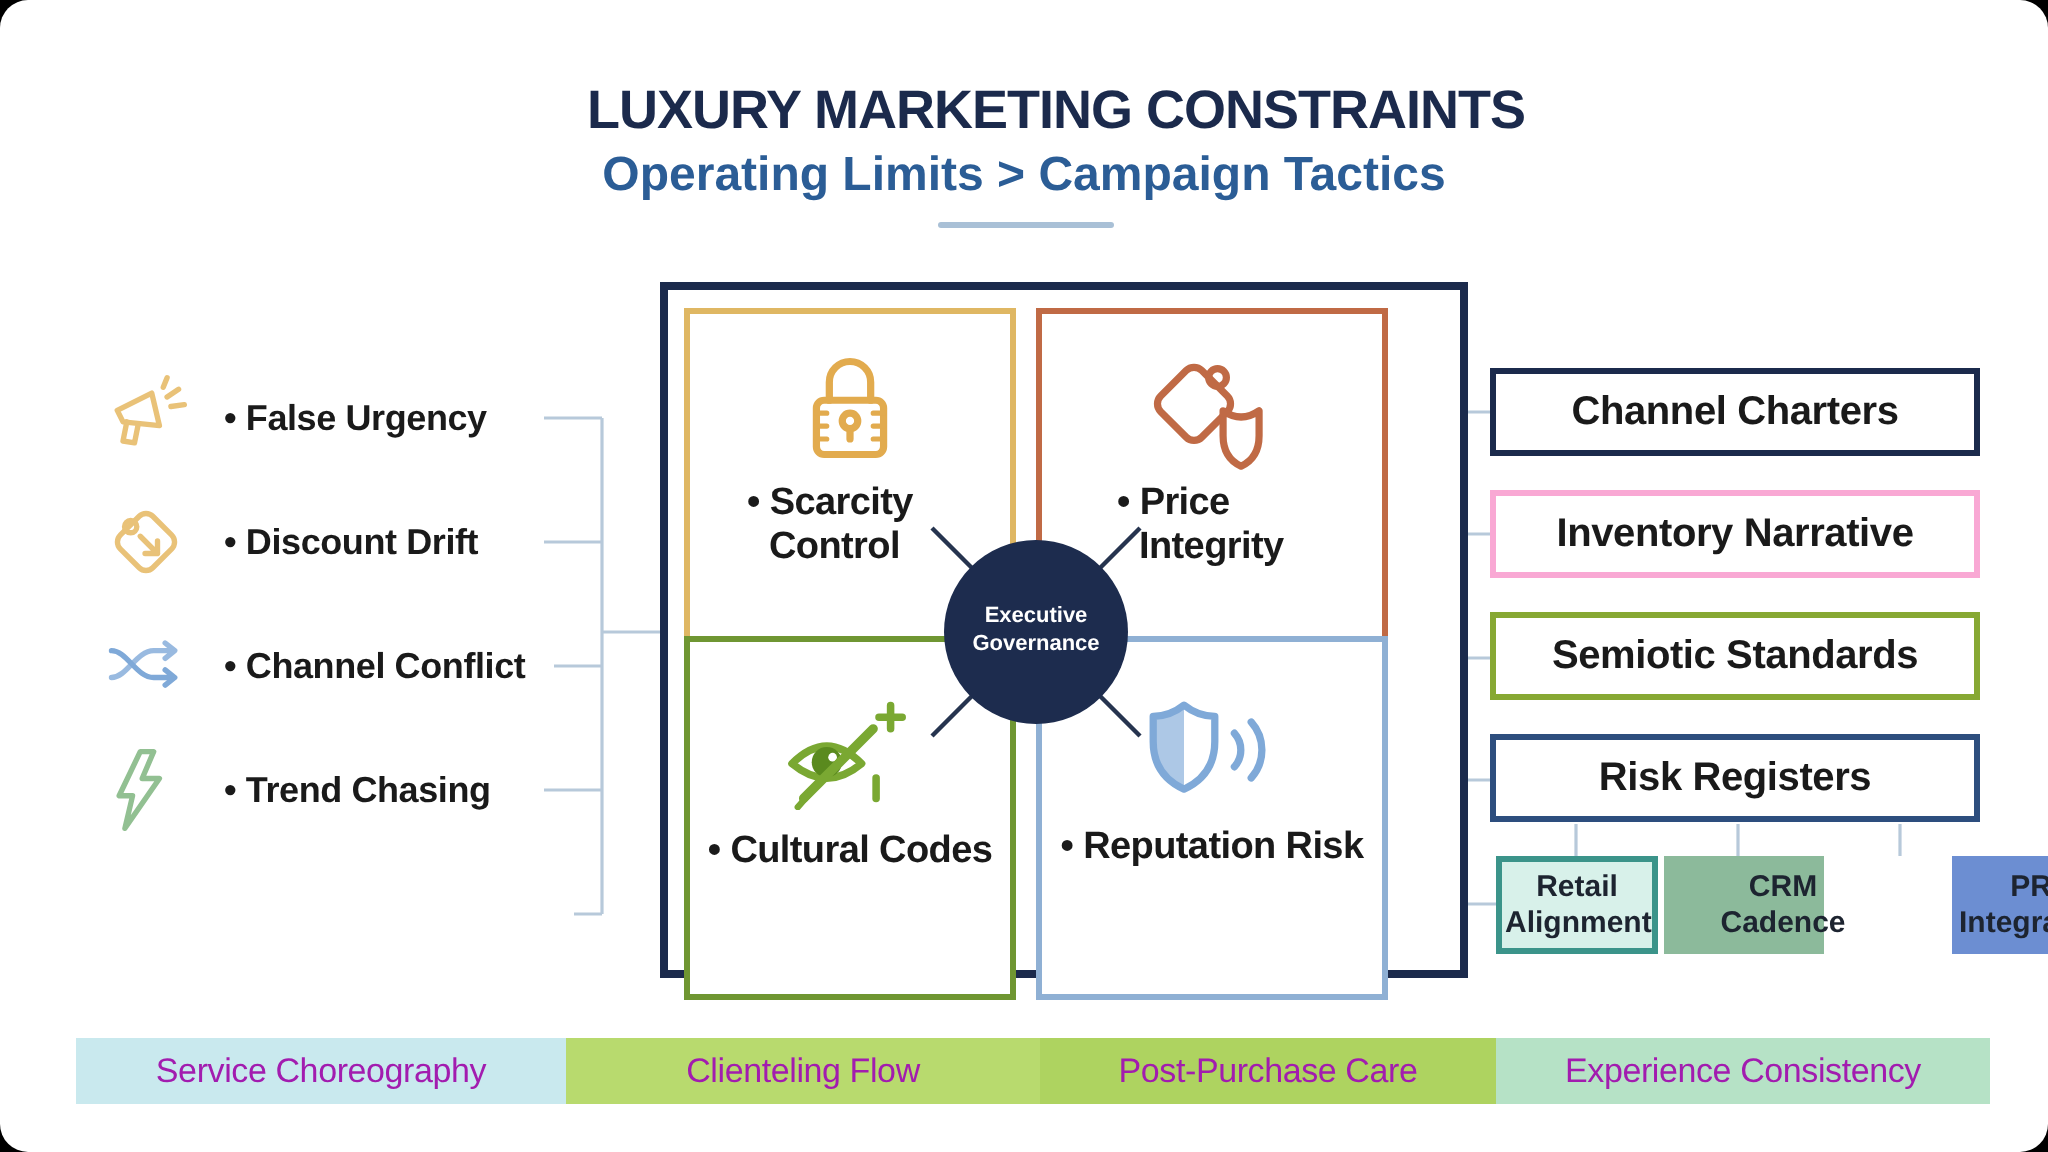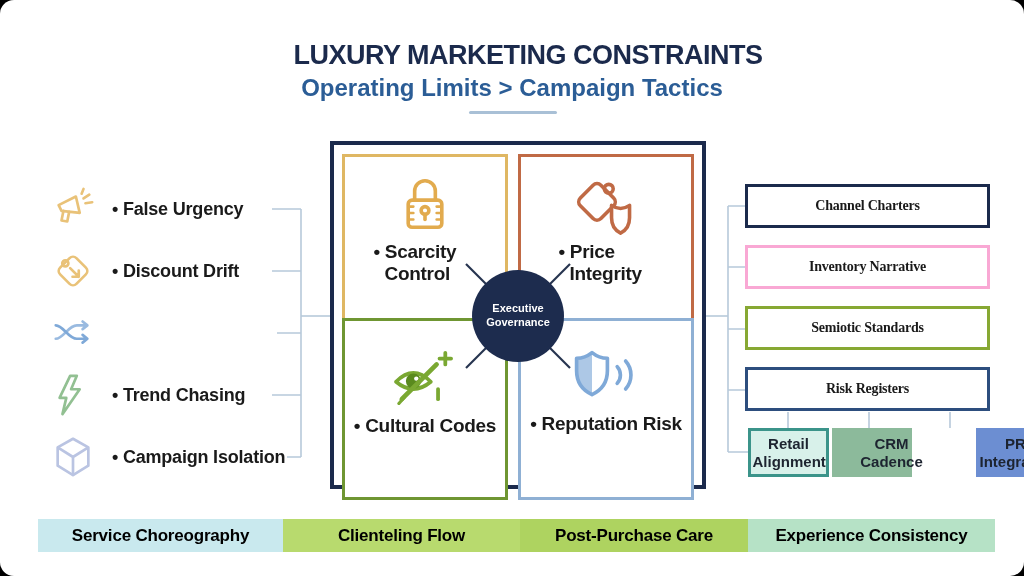--- a/index.html
+++ b/index.html
@@ -25,21 +25,21 @@
   .connectors{position:absolute;inset:0;z-index:0;pointer-events:none;}
   
   .left-item{
     position:absolute;left:50px;height:48px;display:flex;align-items:center;gap:16px;
   }
   .left-item .licon{width:46px;height:46px;flex:0 0 46px;display:flex;align-items:center;justify-content:center;}
   .left-item .llabel{font-size:18px;font-weight:bold;letter-spacing:-.2px;white-space:nowrap;}
   
   .quad{
     position:absolute;left:330px;top:141px;width:368px;height:340px;
-    border:4px solid #1b2a4c;background:#fff;z-index:1;
+    border:4px solid #1b2a4c;background:#fff;z-index:1;padding-left:28px;
   }
   .qcell{position:absolute;background:#fff;display:flex;flex-direction:column;align-items:center;z-index:1;}
   .qcell.tl{left:8px;top:9px;width:160px;height:148px;border:3px solid #dfb763;padding-top:16px;}
   .qcell.tr{left:184px;top:9px;width:170px;height:148px;border:3px solid #c06a45;padding-top:16px;}
   .qcell.bl{left:8px;top:173px;width:160px;height:150px;border:3px solid #6f9632;padding-top:26px;}
   .qcell.br{left:184px;top:173px;width:170px;height:150px;border:3px solid #8fb0d4;padding-top:26px;}
   .qlabel{
     font-size:19px;font-weight:bold;letter-spacing:-.3px;line-height:1.15;margin-top:6px;
   }
   .qlabel.wrap{width:92px;text-align:left;text-indent:-11px;padding-left:11px;}
@@ -49,39 +49,39 @@
     position:absolute;left:138px;top:125px;width:92px;height:92px;border-radius:50%;
     background:#1d2c4e;z-index:3;display:flex;align-items:center;justify-content:center;
   }
   .hub-label{
     width:80px;text-align:center;color:#fff;font-size:11px;font-weight:bold;line-height:1.25;
   }
   
   .rbox{
     position:absolute;left:745px;width:239px;height:38px;background:#fff;
     display:flex;align-items:center;justify-content:center;
-    font-size:14px;font-weight:bold;letter-spacing:-.2px;font-family:Liberation Serif, serif;
+    font-size:20px;font-weight:bold;letter-spacing:-.2px;
   }
   .rbox.b1{top:184px;border:3px solid #1b2a4c;}
   .rbox.b2{top:245px;border:3px solid #f9a8d4;}
   .rbox.b3{top:306px;border:3px solid #87a833;}
   .rbox.b4{top:367px;border:3px solid #2d4e7e;}
   .sbox{
     position:absolute;top:428px;height:49px;box-sizing:border-box;
     display:flex;align-items:center;justify-content:center;text-align:center;
     font-size:15px;font-weight:bold;line-height:1.15;color:#1d2430;
   }
   .sbox.s1{left:748px;width:81px;background:#d8f1ea;border:3px solid #3b948a;}
   .sbox.s2{left:832px;width:80px;background:#8cba9b;padding-left:39px;}
   .sbox.s3{left:951px;width:79px;background:#6c8ed2;margin-left:25px;}
   .sbox span{display:block;width:72px;}
   
   .bseg{
     position:absolute;top:519px;height:33px;display:flex;align-items:center;justify-content:center;
-    font-size:17px;font-weight:bold;letter-spacing:-.2px;color:#000000;
+    font-size:17px;font-weight:normal;letter-spacing:-.2px;color:#a21caf;
   }
   .bseg.g1{left:38px;width:245px;background:#c9e9ee;}
   .bseg.g2{left:283px;width:237px;background:#b8da6e;}
   .bseg.g3{left:520px;width:228px;background:#aed360;}
   .bseg.g4{left:748px;width:247px;background:#b6e2c6;}
   svg.icon{display:block;}
 </style>
 </head>
 <body>
 
@@ -123,37 +123,29 @@
     </span>
     <span class="llabel">• Discount Drift</span>
   </div>
   <div class="left-item" style="top:309px">
     <span class="licon">
       <svg class="icon" width="46" height="46" viewBox="0 0 48 48" fill="none" stroke="#7fa9d8" stroke-width="2.8" stroke-linecap="round" stroke-linejoin="round">
         <path d="M6 16 C14 16 19 30 28 30 L38 30 M34 26 L39 30 L34 34"></path>
         <path d="M6 30 C14 30 19 16 28 16 L38 16 M34 12 L39 16 L34 20" opacity=".8"></path>
       </svg>
     </span>
+    <span class="llabel">• Channel Conflict</span>
   </div>
   <div class="left-item" style="top:371px">
     <span class="licon">
       <svg class="icon" width="46" height="46" viewBox="0 0 48 48" fill="none" stroke="#92c092" stroke-width="2.8" stroke-linejoin="round">
         <path d="M21 4 L10 27 H17 L13 44 L31 18 H22 L28 4 Z"></path>
       </svg>
     </span>
     <span class="llabel">• Trend Chasing</span>
-  </div>
-  <div class="left-item" style="top:433px">
-    <span class="licon">
-      <svg class="icon" width="46" height="46" viewBox="0 0 48 48" fill="none" stroke="#bac4e2" stroke-width="2.8" stroke-linejoin="round">
-        <path d="M24 5 L40 14 V33 L24 43 L8 33 V14 Z"></path>
-        <path d="M8 14 L24 24 L40 14 M24 24 V43"></path>
-      </svg>
-    </span>
-    <span class="llabel">• Campaign Isolation</span>
   </div>
 
   <div class="quad">
 
     <div class="qcell tl">
       <span>
         <svg class="icon" width="62" height="62" viewBox="0 0 48 48" fill="none" stroke="#e2ab4e" stroke-width="2.8" stroke-linecap="round" stroke-linejoin="round">
           <path d="M16 21 V14 a8 8 0 0 1 16 0 V21"></path>
           <rect x="11" y="21" width="26" height="21" rx="3"></rect>
           <circle cx="24" cy="29" r="3"></circle>

